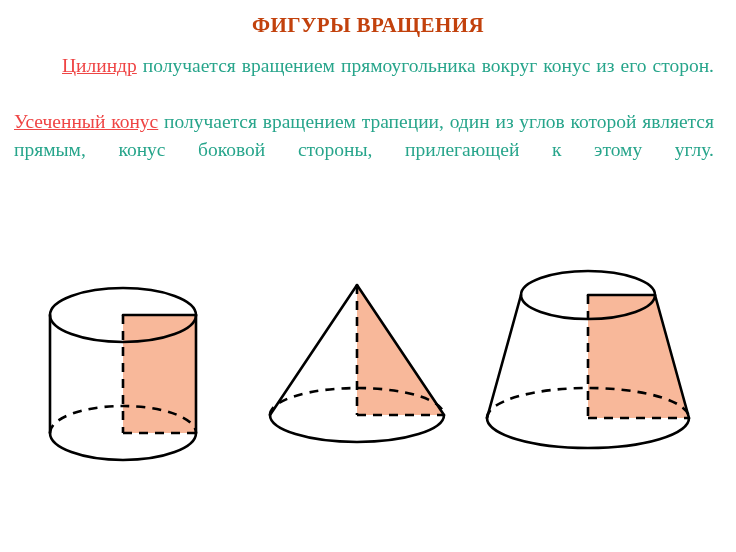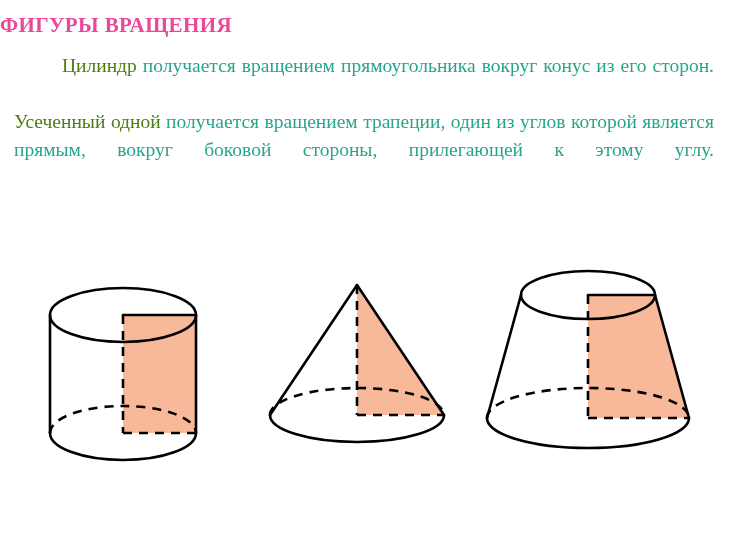--- a/index.html
+++ b/index.html
@@ -15,23 +15,24 @@
     overflow: hidden;
     font-family: "Liberation Serif", "DejaVu Serif", serif;
   }
 
   
   #title {
     position: absolute;
     left: 0;
     top: 14px;
     width: 736px;
+    text-align: center;
     font-size: 21px;
     font-weight: bold;
-    color: #ec4899;
+    color: #c2410c;
     letter-spacing: 0.4px;
     line-height: 1.1;
   }
 
   
   #bodytext {
     position: absolute;
     left: 14px;
     top: 52px;
     width: 700px;
@@ -41,21 +42,22 @@
     text-align: justify;
     text-justify: inter-word;
   }
   #bodytext p {
     margin: 0 0 0 0;
   }
   #bodytext p.indent {
     text-indent: 48px;
   }
   .kw {
-    color: #4d7c0f;
+    color: #ef4444;
+    text-decoration: underline;
   }
   
   #bodytext p:after {
     content: "";
     display: inline-block;
     width: 100%;
   }
 
   
   #figures {
@@ -95,21 +97,21 @@
 </style>
 </head>
 <body>
 
 <div id="slide">
 
   <div id="title">ФИГУРЫ ВРАЩЕНИЯ</div>
 
   <div id="bodytext">
     <p class="indent"><span class="kw">Цилиндр</span><span> получается вращением прямоугольника вокруг конус из его сторон.</span></p>
-    <p><span class="kw">Усеченный одной</span><span> получается вращением трапеции, один из углов которой является прямым, вокруг боковой стороны, прилегающей к этому углу.</span></p>
+    <p><span class="kw">Усеченный конус</span><span> получается вращением трапеции, один из углов которой является прямым, конус боковой стороны, прилегающей к этому углу.</span></p>
   </div>
 
   <div id="figures">
     <svg width="736" height="230" viewBox="0 0 736 230" xmlns="http://www.w3.org/2000/svg">
 
       <g>
 
         <rect class="fig-fill" x="123" y="53" width="73" height="118" fill="#F8B89A"></rect>
 
         <path class="fig-line" d="M 50 53 L 50 171"></path>

